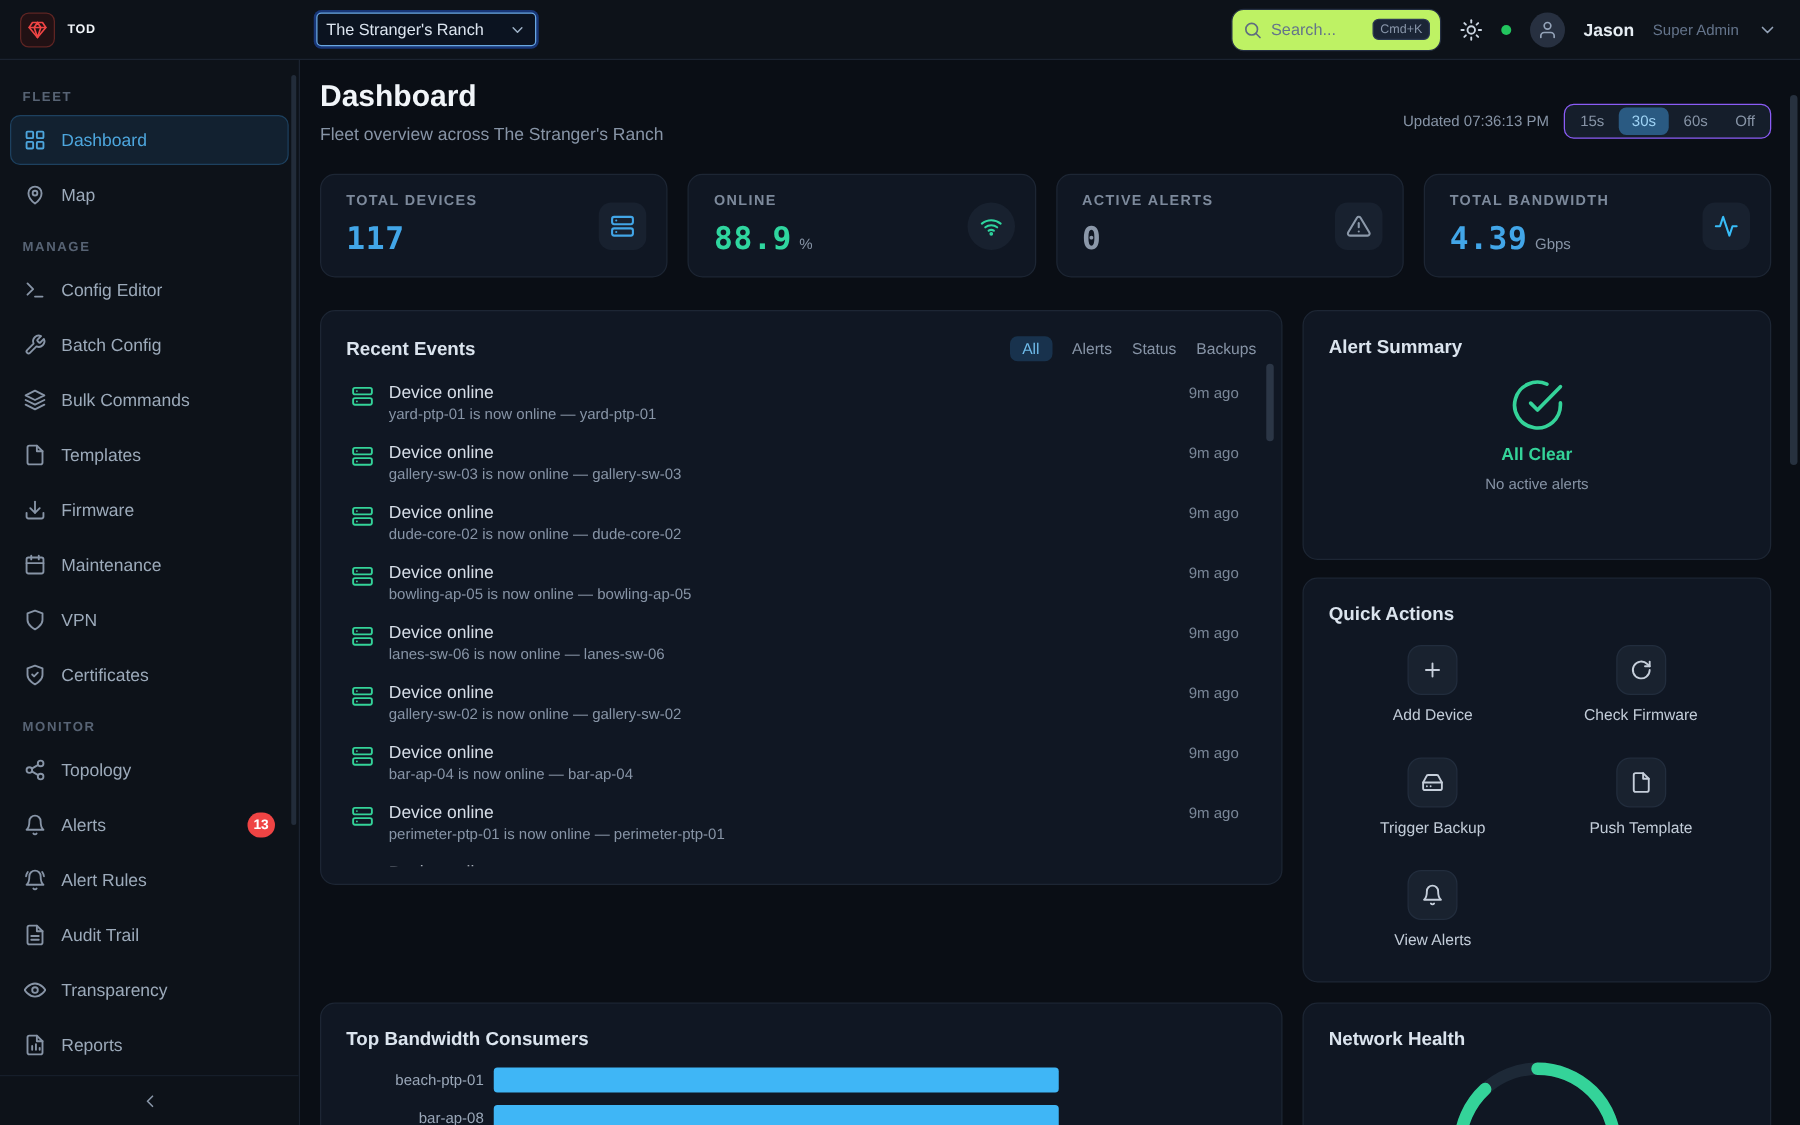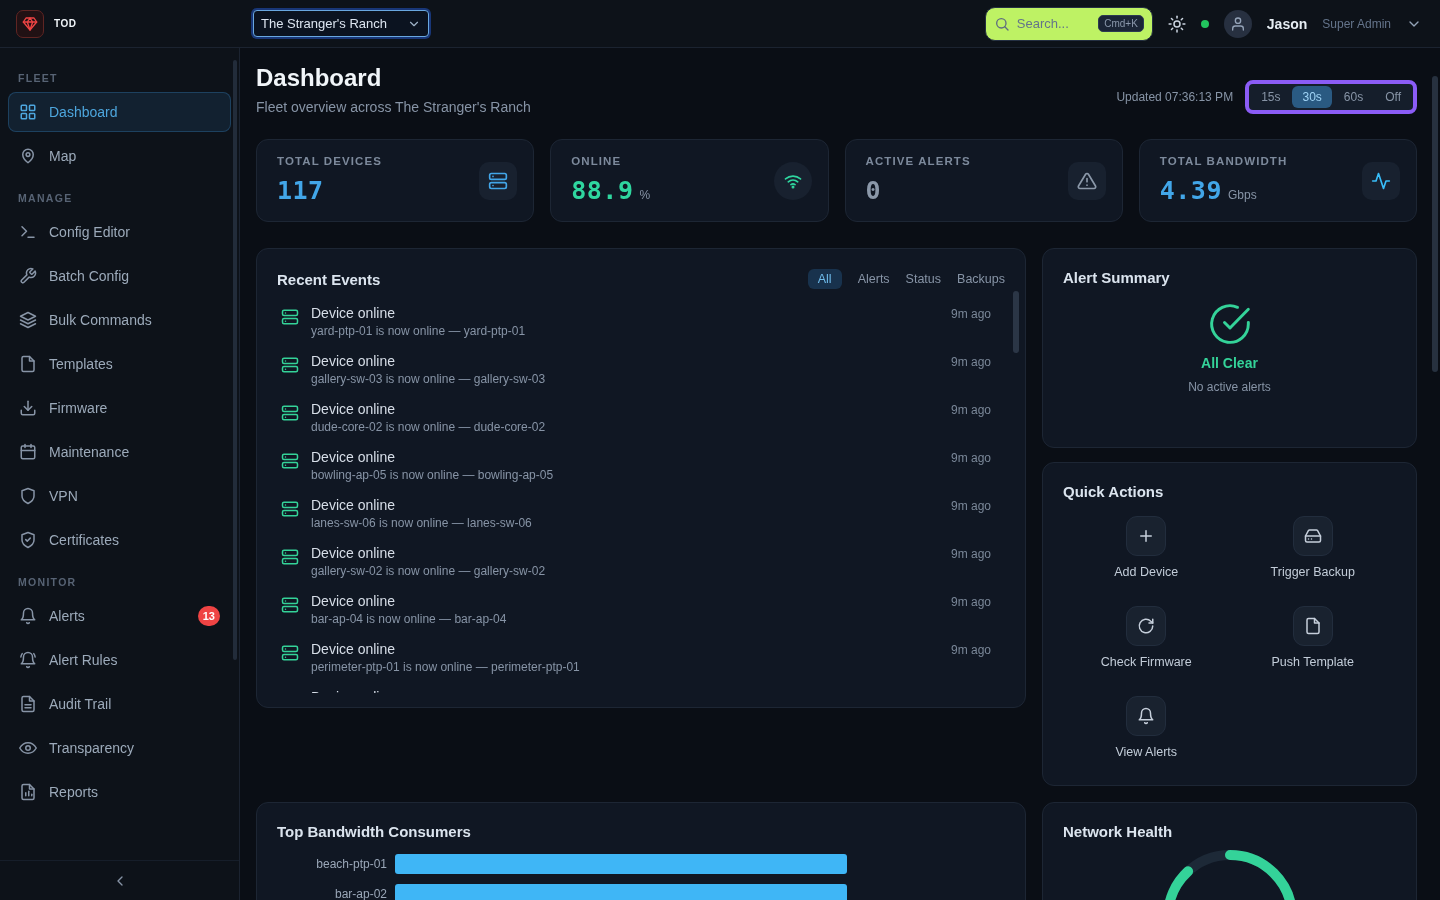--- a/index.html
+++ b/index.html
@@ -46,21 +46,21 @@
     display:flex;align-items:center;justify-content:center;color:#8794a6;cursor:pointer}
   .side-scroll{position:absolute;top:12px;right:2px;width:4px;height:600px;border-radius:2px;background:#222c3a}
 
   
   .main{position:fixed;left:240px;top:48px;right:0;bottom:0;overflow:hidden;padding:16px 23px 0 16px}
   .page-head{display:flex;justify-content:space-between;margin-bottom:24px}
   .page-title{font-size:24px;font-weight:700;color:#f1f5f9}
   .page-sub{font-size:14px;color:#8794a6;margin-top:7px}
   .head-right{display:flex;align-items:center;gap:12px;margin-top:14px}
   .updated{font-size:12px;color:#8794a6}
-  .seg{display:flex;background:#151e2b;border:4px solid #8b5cf6;border-radius:8px;padding:2px;gap:2px}
+  .seg{display:flex;background:#151e2b;border:1px solid #8b5cf6;border-radius:8px;padding:2px;gap:2px}
   .seg button{border:none;background:none;color:#8794a6;font-size:12px;padding:4px 10px;border-radius:6px;cursor:pointer;font-family:inherit}
   .seg button.active{background:#2a5a82;color:#9fd3f5}
 
   .card{background:#101723;border:1px solid #1d2634;border-radius:12px}
 
   .stats{display:grid;grid-template-columns:repeat(4,1fr);gap:16px;margin-bottom:26px}
   .stat-card{padding:15px 20px;position:relative;height:83px}
   .stat-label{font-size:11.5px;font-weight:700;letter-spacing:1.1px;color:#7d8a9c}
   .stat-row{margin-top:9px;display:flex;align-items:baseline;gap:6px}
   .stat-value{font-family:"DejaVu Sans Mono",monospace;font-size:25px;font-weight:700;letter-spacing:.5px}
@@ -374,20 +374,26 @@
   <div class="side-item">
     <svg class="ic i18">
         <use href="#i-shield-check"></use>
       </svg>
     <span>Certificates</span>
   </div>
 
   <div class="side-label">MONITOR</div>
   <div class="side-item">
     <svg class="ic i18">
+        <use href="#i-share2"></use>
+      </svg>
+    <span>Topology</span>
+  </div>
+  <div class="side-item">
+    <svg class="ic i18">
         <use href="#i-bell"></use>
       </svg>
     <span>Alerts</span>
     <span class="badge">13</span>
   </div>
   <div class="side-item">
     <svg class="ic i18">
         <use href="#i-bell-ring"></use>
       </svg>
     <span>Alert Rules</span>
@@ -614,32 +620,32 @@
             <span class="qa-tile">
                 <svg class="ic i18">
                   <use href="#i-plus"></use>
                 </svg>
               </span>
             <span class="qa-label">Add Device</span>
           </button>
           <button class="qa-item">
             <span class="qa-tile">
                 <svg class="ic i18">
+                  <use href="#i-refresh"></use>
+                </svg>
+              </span>
+            <span class="qa-label">Check Firmware</span>
+          </button>
+          <button class="qa-item">
+            <span class="qa-tile">
+                <svg class="ic i18">
                   <use href="#i-harddrive"></use>
                 </svg>
               </span>
             <span class="qa-label">Trigger Backup</span>
-          </button>
-          <button class="qa-item">
-            <span class="qa-tile">
-                <svg class="ic i18">
-                  <use href="#i-refresh"></use>
-                </svg>
-              </span>
-            <span class="qa-label">Check Firmware</span>
           </button>
           <button class="qa-item">
             <span class="qa-tile">
                 <svg class="ic i18">
                   <use href="#i-file"></use>
                 </svg>
               </span>
             <span class="qa-label">Push Template</span>
           </button>
           <button class="qa-item">
@@ -655,21 +661,21 @@
     </div>
 
     <section class="card bw-card">
       <span class="card-title">Top Bandwidth Consumers</span>
       <div class="bw-rows">
         <div class="bw-row">
           <span class="bw-label">beach-ptp-01</span>
           <div class="bw-bar" style="width: 452px;"></div>
         </div>
         <div class="bw-row">
-          <span class="bw-label">bar-ap-02</span>
+          <span class="bw-label">bar-ap-08</span>
           <div class="bw-bar" style="width: 452px;"></div>
         </div>
       </div>
     </section>
 
     <section class="card nh-card">
       <span class="card-title">Network Health</span>
       <div class="nh-gauge">
         <svg width="150" height="150" viewBox="0 0 150 150">
           <circle cx="75" cy="75" r="62" fill="none" stroke="#1d2937" stroke-width="10"></circle>

